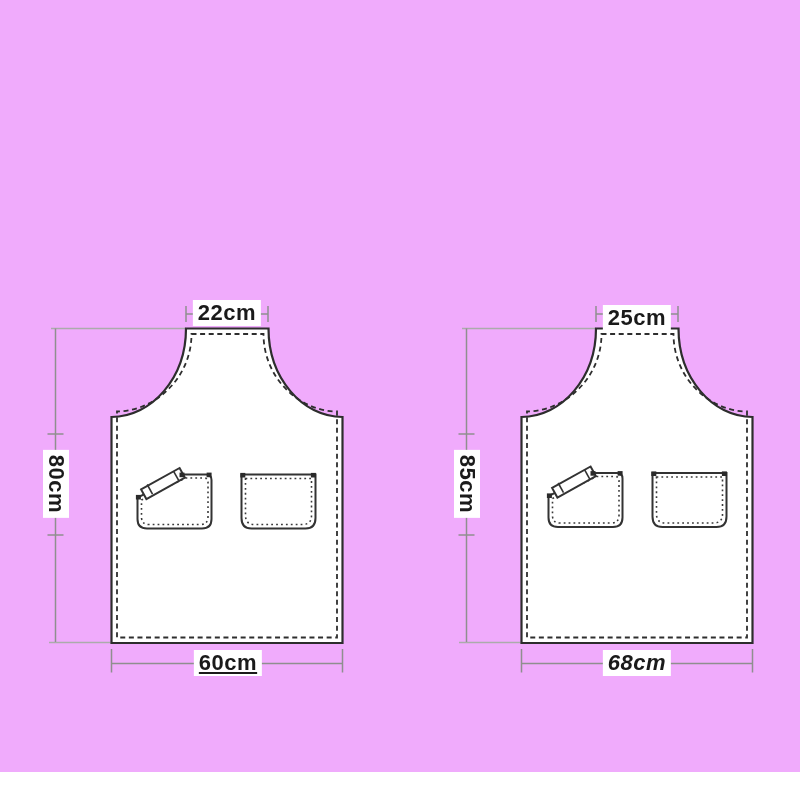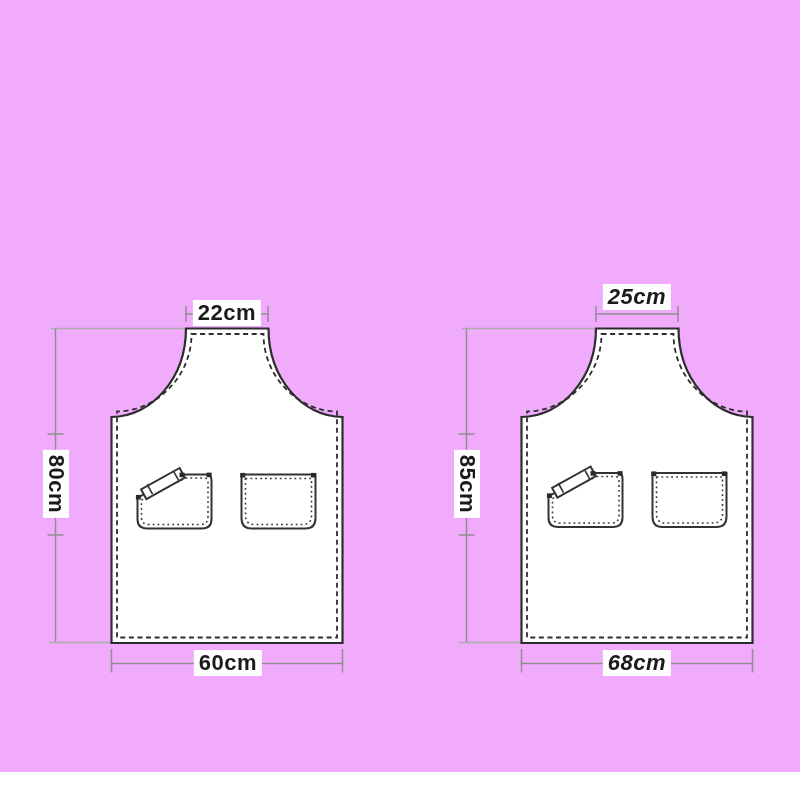--- a/index.html
+++ b/index.html
@@ -116,18 +116,18 @@
       <g>
         <line class="dim" x1="521.5" y1="649" x2="521.5" y2="672.5"></line>
         <line class="dim" x1="752.5" y1="649" x2="752.5" y2="672.5"></line>
         <line class="dim" x1="521.5" y1="663.5" x2="752.5" y2="663.5"></line>
       </g>
     </g>
   </svg>
 
   <div class="label" style="left:227px;top:313px;">22cm</div>
   <div class="label vertical" style="left:55.5px;top:484px;">80cm</div>
-  <div class="label" style="left:228px;top:663px;">60cm</div>
+  <div class="label" style="left:228px;top:663px;text-decoration:underline;">60cm</div>
 
-  <div class="label" style="left:637px;top:297px;font-style:italic;">25cm</div>
+  <div class="label" style="left:637px;top:318px;">25cm</div>
   <div class="label vertical" style="left:466.5px;top:484px;">85cm</div>
   <div class="label" style="left:637px;top:663px;font-style:italic;">68cm</div>
 </div>
 
 </body></html>

